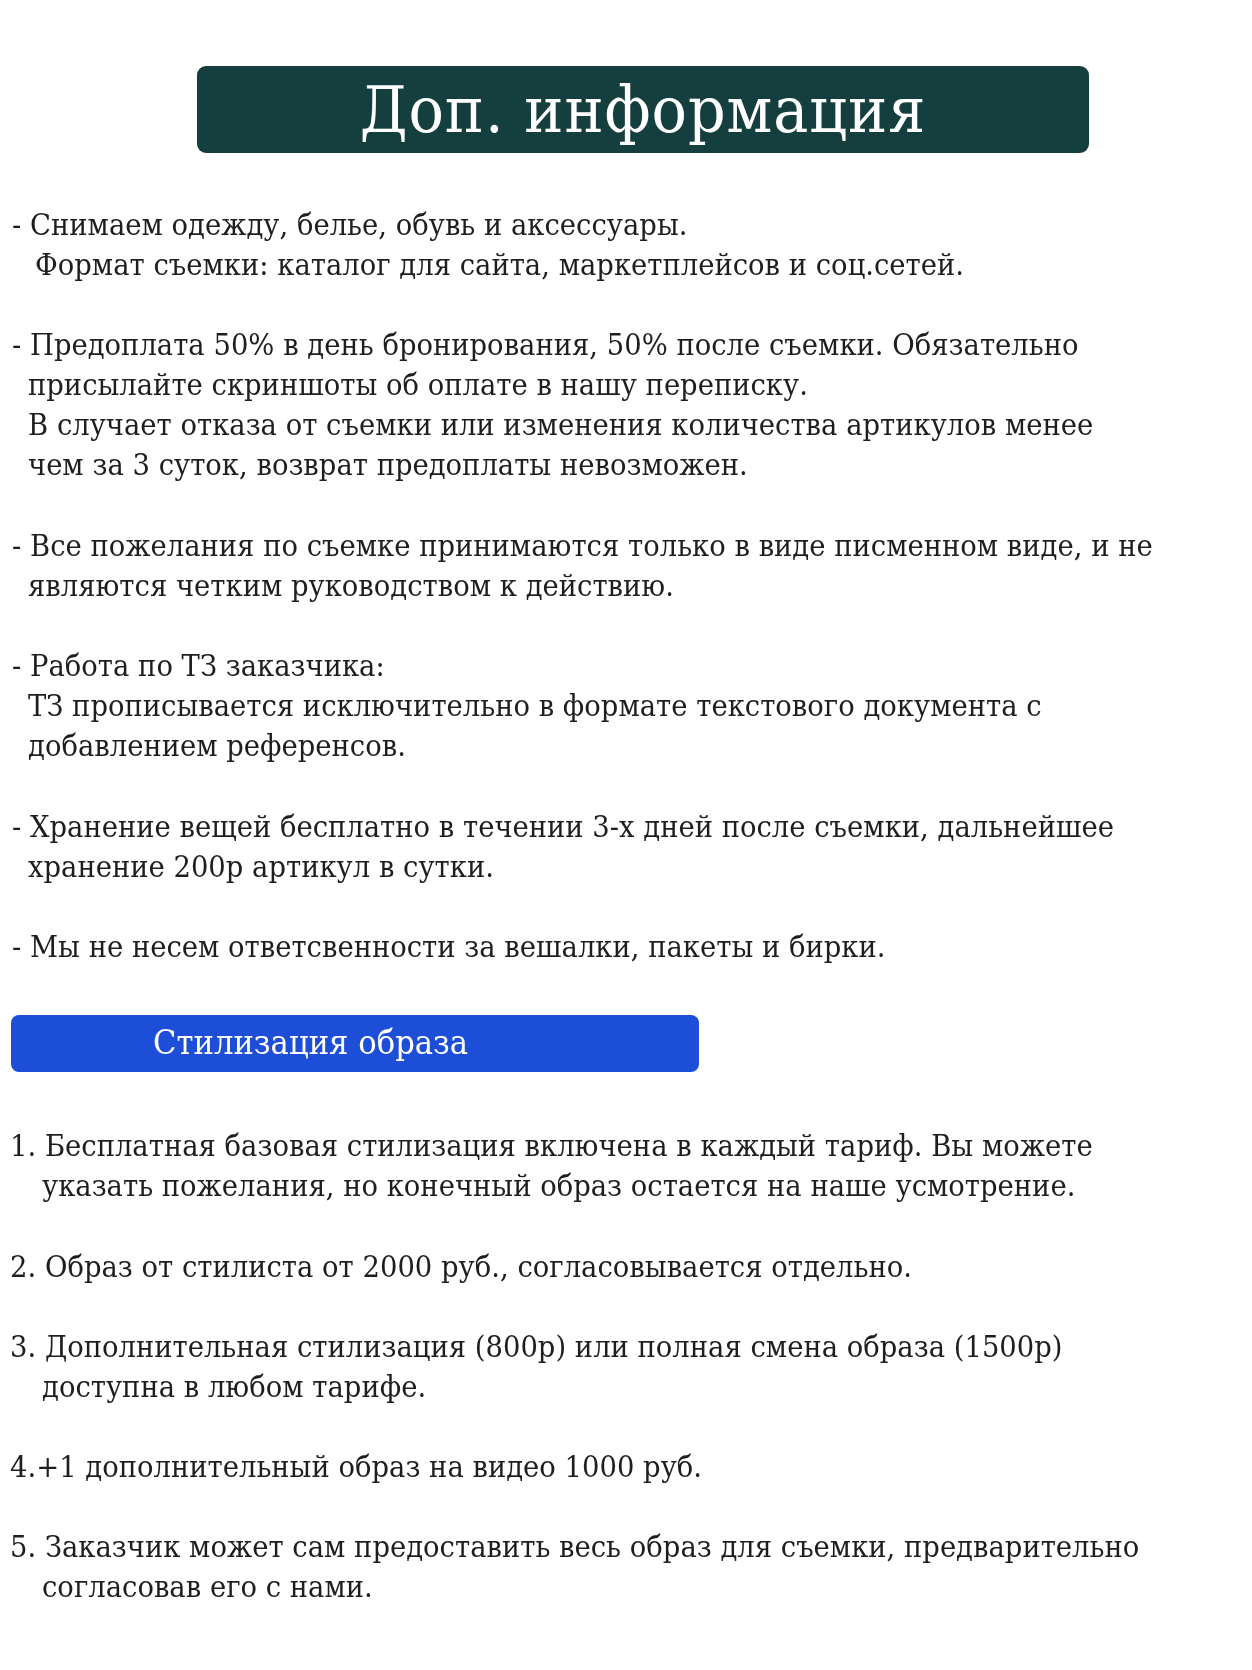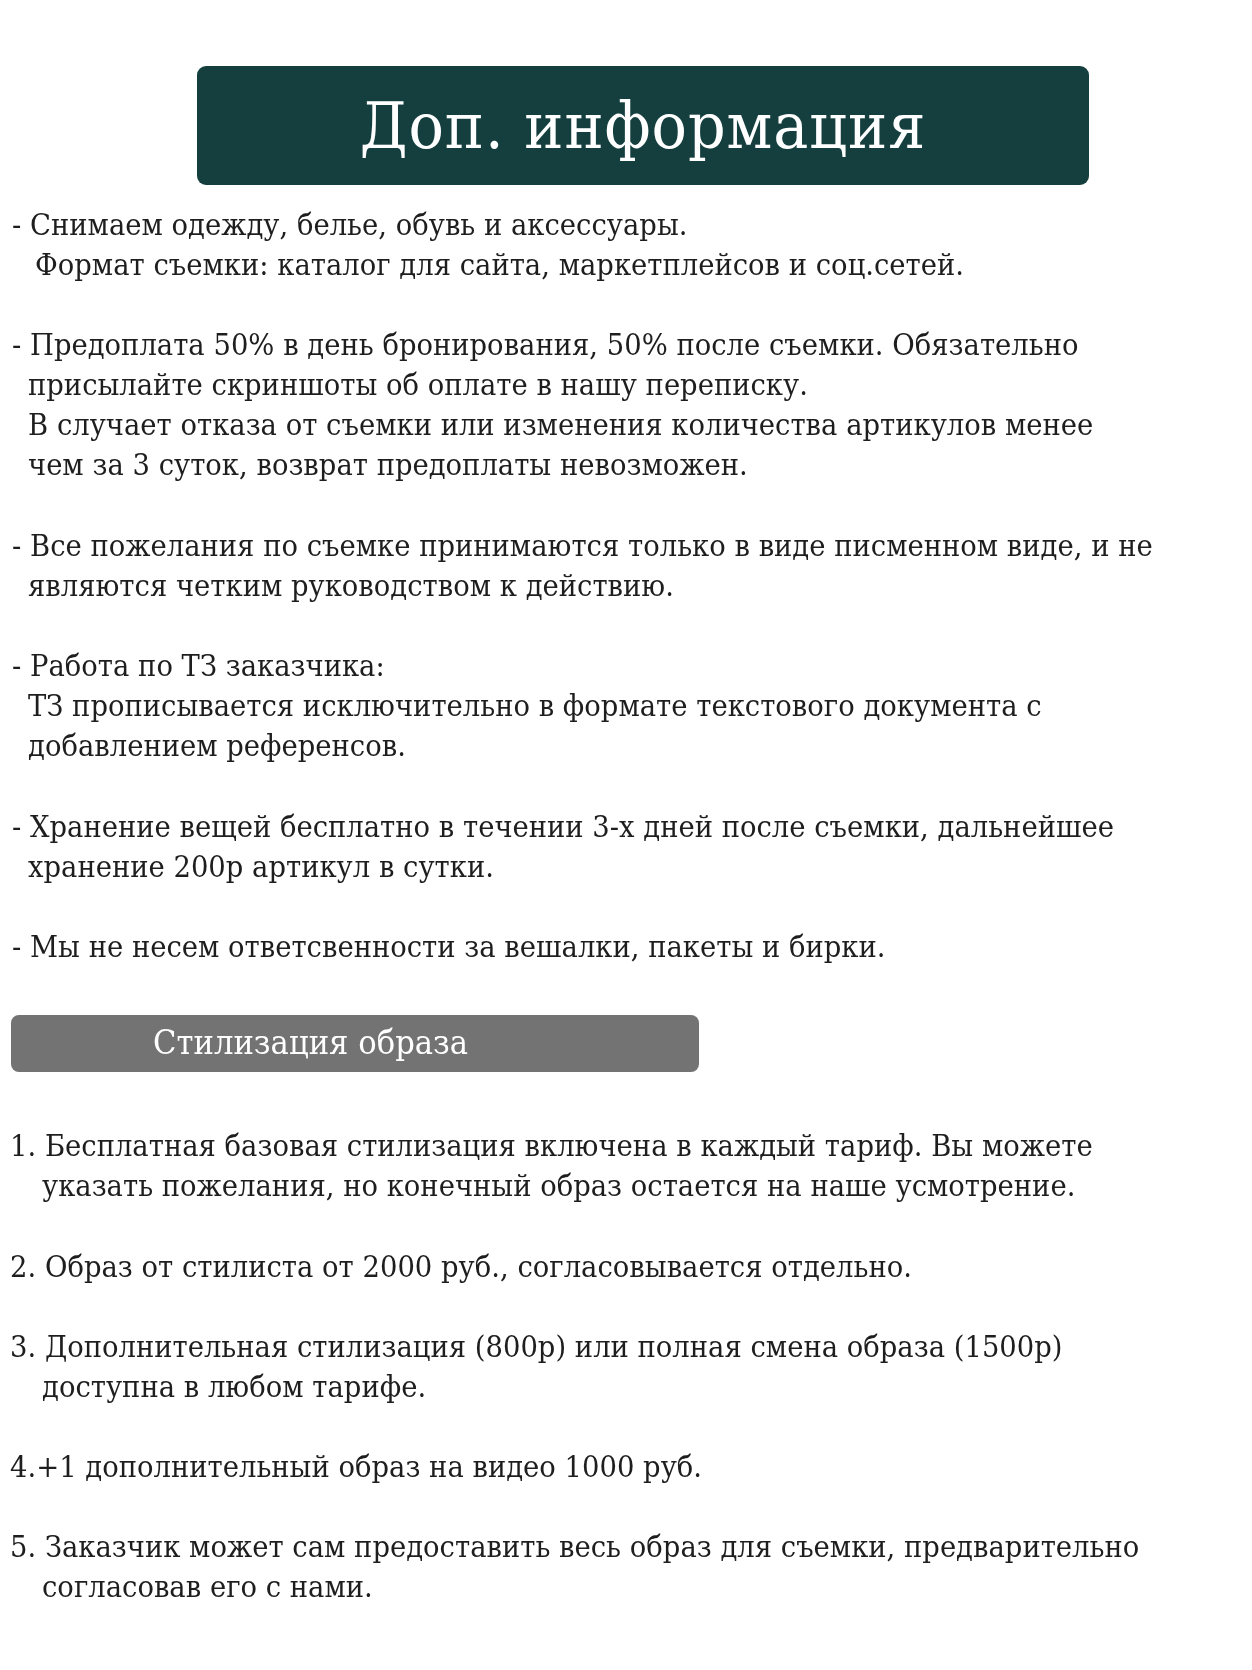--- a/index.html
+++ b/index.html
@@ -2,31 +2,31 @@
 <html><head>
 <meta charset="utf-8">
 <style>
   html, body { margin: 0; padding: 0; background: #ffffff; }
   body {
     width: 1252px; height: 1670px; position: relative; overflow: hidden;
     font-family: "DejaVu Serif", "Liberation Serif", serif;
     color: #1e1e1e;
   }
   .title-banner {
-    position: absolute; left: 197px; top: 66px; width: 892px; height: 119px;
+    position: absolute; left: 197px; top: 66px; width: 892px; height: 87px;
     background: #153f3f; border-radius: 9px;
     display: flex; align-items: center; justify-content: center;
   }
   .title-banner span {
     color: #ffffff; font-size: 64px; letter-spacing: 1px; line-height: 1;
     font-family: "DejaVu Serif", serif; transform: scaleX(0.92);
   }
   .sub-banner {
     position: absolute; left: 11px; top: 1015px; width: 688px; height: 57px;
-    background: #737373; border-radius: 8px;
+    background: #1d4ed8; border-radius: 8px;
   }
   .sub-banner span {
     position: absolute; left: 142px; top: 10px;
     color: #ffffff; font-size: 33px; line-height: 1.1;
     font-family: "DejaVu Serif", serif; transform-origin: left center; transform: scaleX(0.93);
   }
   .line {
     position: absolute; white-space: nowrap;
     font-size: 29.5px; line-height: 1;
     transform-origin: left top; transform: scaleX(0.93);

